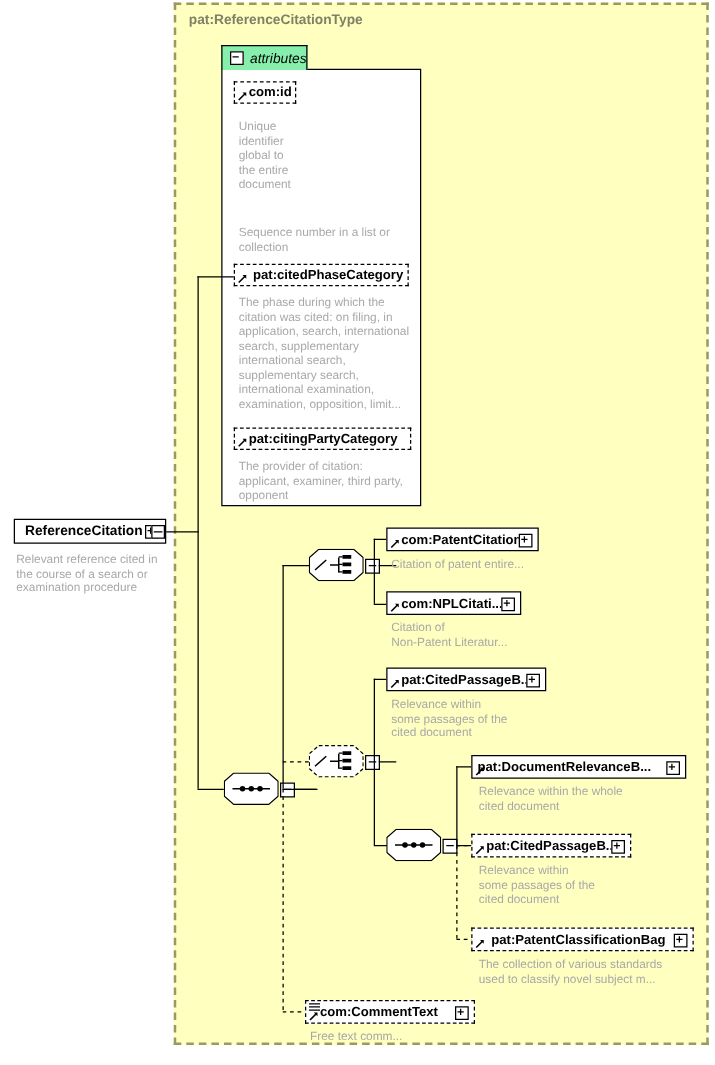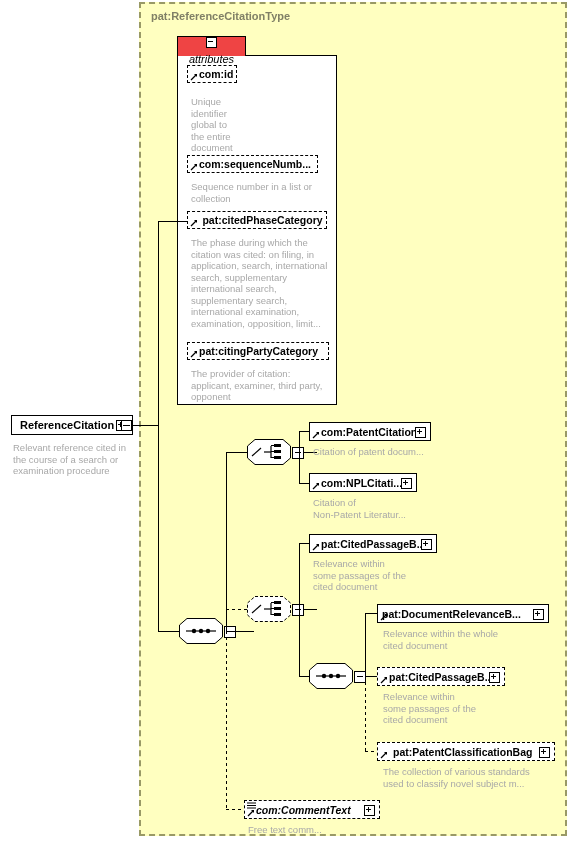--- a/index.html
+++ b/index.html
@@ -25,29 +25,28 @@
 
   
   .attr-panel{
     position:absolute;
     background:#ffffff;
     border:1px solid #000000;
     box-sizing:border-box;
   }
   .attr-tab{
     position:absolute;
-    background:#ef4444;
+    background:#86efac;
     border:1px solid #000000;
     border-bottom:none;
     box-sizing:border-box;
     display:flex;
     align-items:center;
     gap:5px;
     padding:0 6px;
-    flex-direction:column;
   }
   .attr-tab-text{
     font-size:11px;
     font-style:italic;
     color:#000;
     white-space:nowrap;
   }
   .minus-box{
     width:9px;height:9px;
     border:1px solid #000;
@@ -158,28 +157,20 @@
       <path d="M7 1 L7 4 L4 1 Z" fill="#000"></path>
     </svg>
     <span class="node-label" style="padding-left:11px;">com:id</span>
   </div>
   <div class="doc" style="left:190px;top:96px;width:70px;">Unique
 identifier
 global to
 the entire
 document</div>
 
-  <div class="node node-dashed" style="left:186px;top:155px;width:131px;height:18px;">
-    <span class="shadow"></span>
-    <svg class="ref-arrow" viewBox="0 0 8 8">
-      <path d="M1 7 L6 2" stroke="#000" stroke-width="1.3" fill="none"></path>
-      <path d="M7 1 L7 4 L4 1 Z" fill="#000"></path>
-    </svg>
-    <span class="node-label" style="padding-left:11px;">com:sequenceNumb...</span>
-  </div>
   <div class="doc" style="left:190px;top:181px;width:140px;">Sequence number in a list or
 collection</div>
 
   <div class="node node-dashed" style="left:186px;top:211px;width:140px;height:18px;justify-content:center;">
     <span class="shadow"></span>
     <svg class="ref-arrow" viewBox="0 0 8 8">
       <path d="M1 7 L6 2" stroke="#000" stroke-width="1.3" fill="none"></path>
       <path d="M7 1 L7 4 L4 1 Z" fill="#000"></path>
     </svg>
     <span class="node-label" style="padding-left:11px;">pat:citedPhaseCategory</span>
@@ -279,21 +270,21 @@
 
   <div class="node node-solid" style="left:308px;top:422px;width:122px;height:19px;">
     <span class="shadow"></span>
     <svg class="ref-arrow" viewBox="0 0 8 8">
       <path d="M1 7 L6 2" stroke="#000" stroke-width="1.3" fill="none"></path>
       <path d="M7 1 L7 4 L4 1 Z" fill="#000"></path>
     </svg>
     <span class="node-label" style="padding-left:11px;">com:PatentCitation</span>
     <span class="plus-box" style="right:4px;"></span>
   </div>
-  <div class="doc" style="left:312px;top:446px;width:150px;">Citation of patent docum...</div>
+  <div class="doc" style="left:312px;top:446px;width:150px;">Citation of patent entire...</div>
 
   <div class="node node-solid" style="left:308px;top:473px;width:108px;height:19px;">
     <span class="shadow"></span>
     <svg class="ref-arrow" viewBox="0 0 8 8">
       <path d="M1 7 L6 2" stroke="#000" stroke-width="1.3" fill="none"></path>
       <path d="M7 1 L7 4 L4 1 Z" fill="#000"></path>
     </svg>
     <span class="node-label" style="padding-left:11px;">com:NPLCitati...</span>
     <span class="plus-box" style="right:4px;"></span>
   </div>
@@ -399,18 +390,18 @@
     <span class="shadow"></span>
     <svg class="repeat-icon" viewBox="0 0 9 7">
       <line x1="0" y1="1" x2="9" y2="1" stroke="#000" stroke-width="1"></line>
       <line x1="0" y1="3.5" x2="9" y2="3.5" stroke="#000" stroke-width="1"></line>
       <line x1="0" y1="6" x2="9" y2="6" stroke="#000" stroke-width="1"></line>
     </svg>
     <svg class="ref-arrow" viewBox="0 0 8 8">
       <path d="M1 7 L6 2" stroke="#000" stroke-width="1.3" fill="none"></path>
       <path d="M7 1 L7 4 L4 1 Z" fill="#000"></path>
     </svg>
-    <span class="node-label" style="padding-left:11px;font-style:italic;">com:CommentText</span>
+    <span class="node-label" style="padding-left:11px;">com:CommentText</span>
     <span class="plus-box" style="right:4px;"></span>
   </div>
   <div class="doc" style="left:247px;top:824px;width:150px;">Free text comm...</div>
 
 </div>
 
 </body></html>

